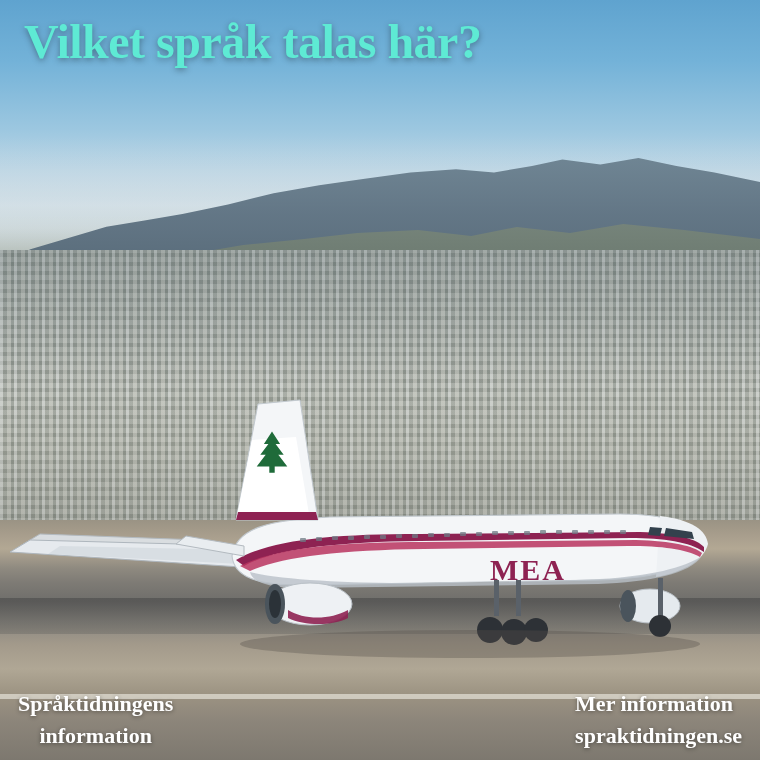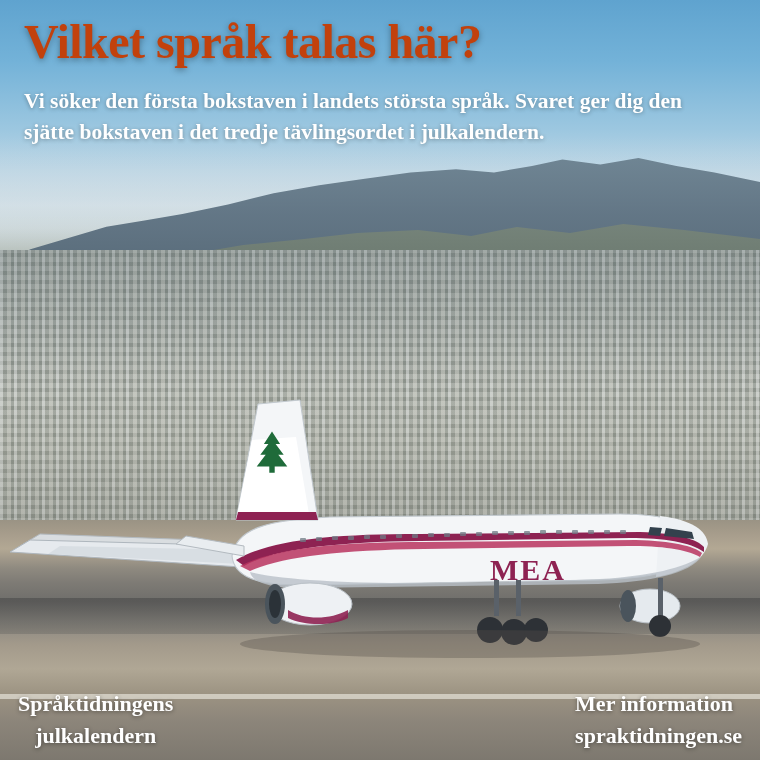--- a/index.html
+++ b/index.html
@@ -105,21 +105,21 @@
   }
 
   
   .plane { position:absolute; left:0; top:0; width:760px; height:760px; }
 
   
   .headline {
     position: absolute;
     left: 24px;
     top: 14px;
-    color: #c2410c;
+    color: #5eead4;
     font-size: 48px;
     font-weight: bold;
     letter-spacing: -0.5px;
     text-shadow: 0 2px 6px rgba(0,0,0,0.35);
     white-space: nowrap;
   }
   .subhead {
     position: absolute;
     left: 24px;
     top: 86px;
@@ -236,25 +236,24 @@
     <rect x="658" y="578" width="5" height="40" fill="#5a6169"></rect>
     <circle cx="660" cy="626" r="11" fill="#2d3136"></circle>
 
     <text x="528" y="580" font-family="Liberation Serif, serif" font-size="30" font-weight="bold" fill="#8e2252" letter-spacing="2" text-anchor="middle">MEA</text>
 
     <ellipse cx="470" cy="644" rx="230" ry="14" fill="#55514a" opacity="0.35"></ellipse>
   </svg>
 
   <div class="headline">Vilket språk talas här?</div>
 
-  <div class="subhead">Vi söker den första bokstaven i landets största språk. Svaret ger dig den sjätte bokstaven i det tredje tävlingsordet i julkalendern.</div>
 
   <div class="corner left">
     <div>Språktidningens</div>
-    <div>julkalendern</div>
+    <div>information</div>
   </div>
 
   <div class="corner right">
     <div>Mer information</div>
     <div>spraktidningen.se</div>
   </div>
 
 </div>
 
 </body></html>

